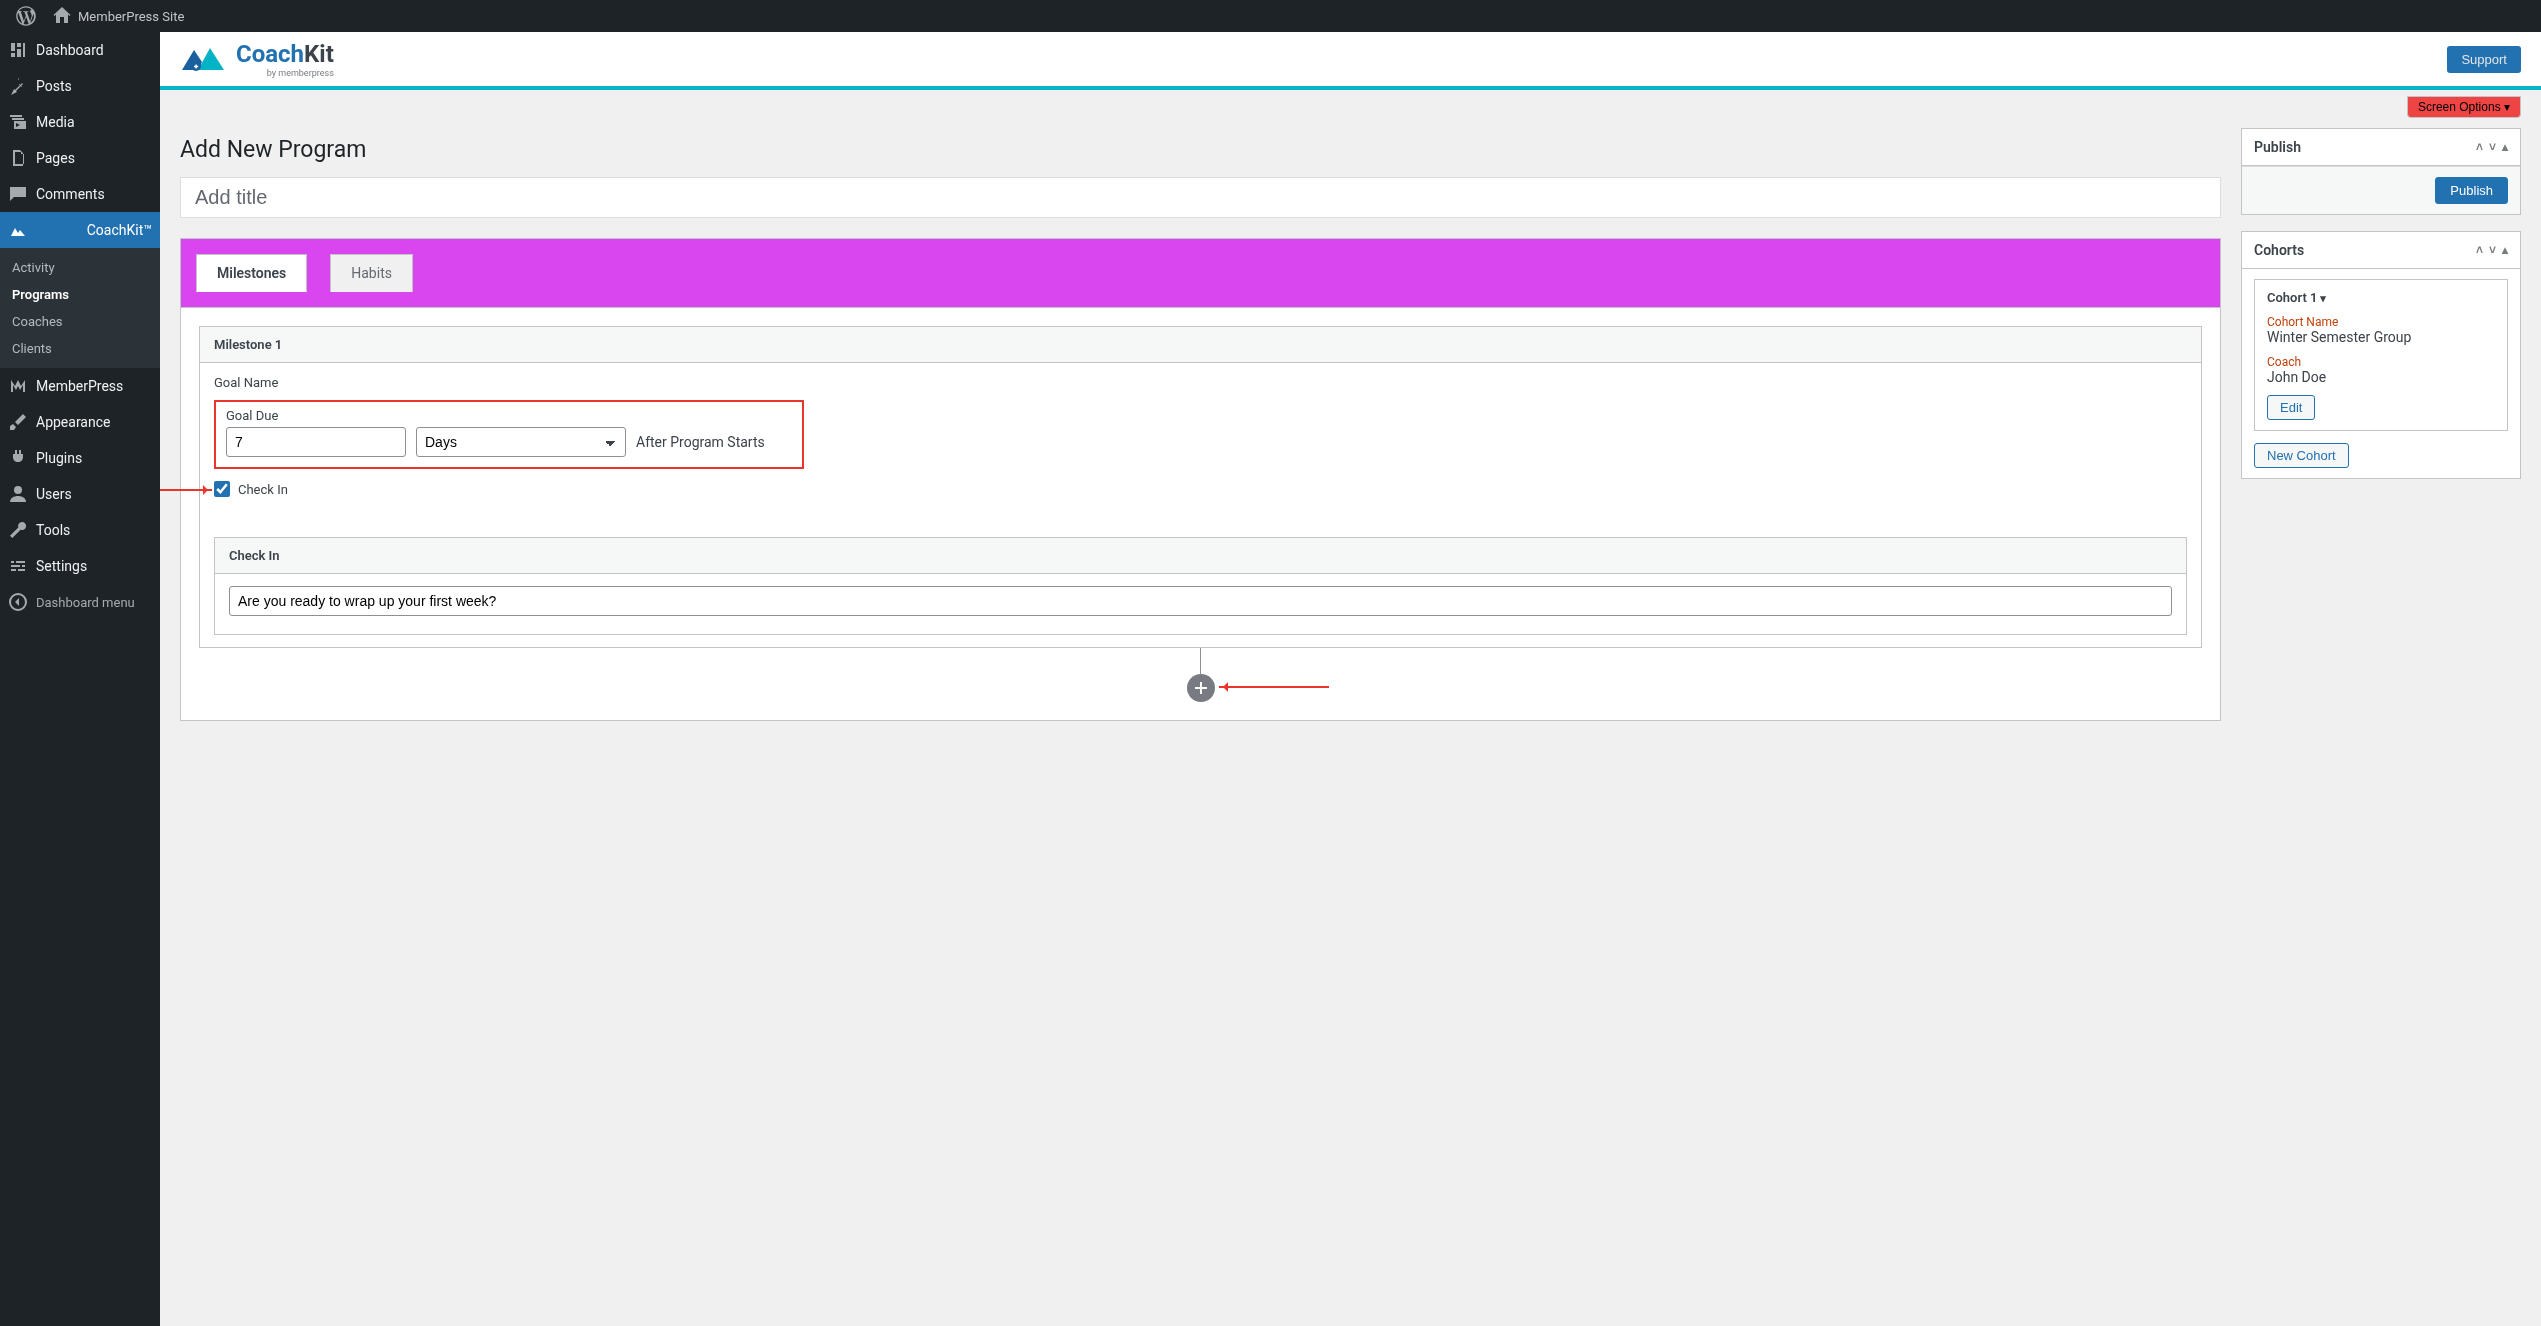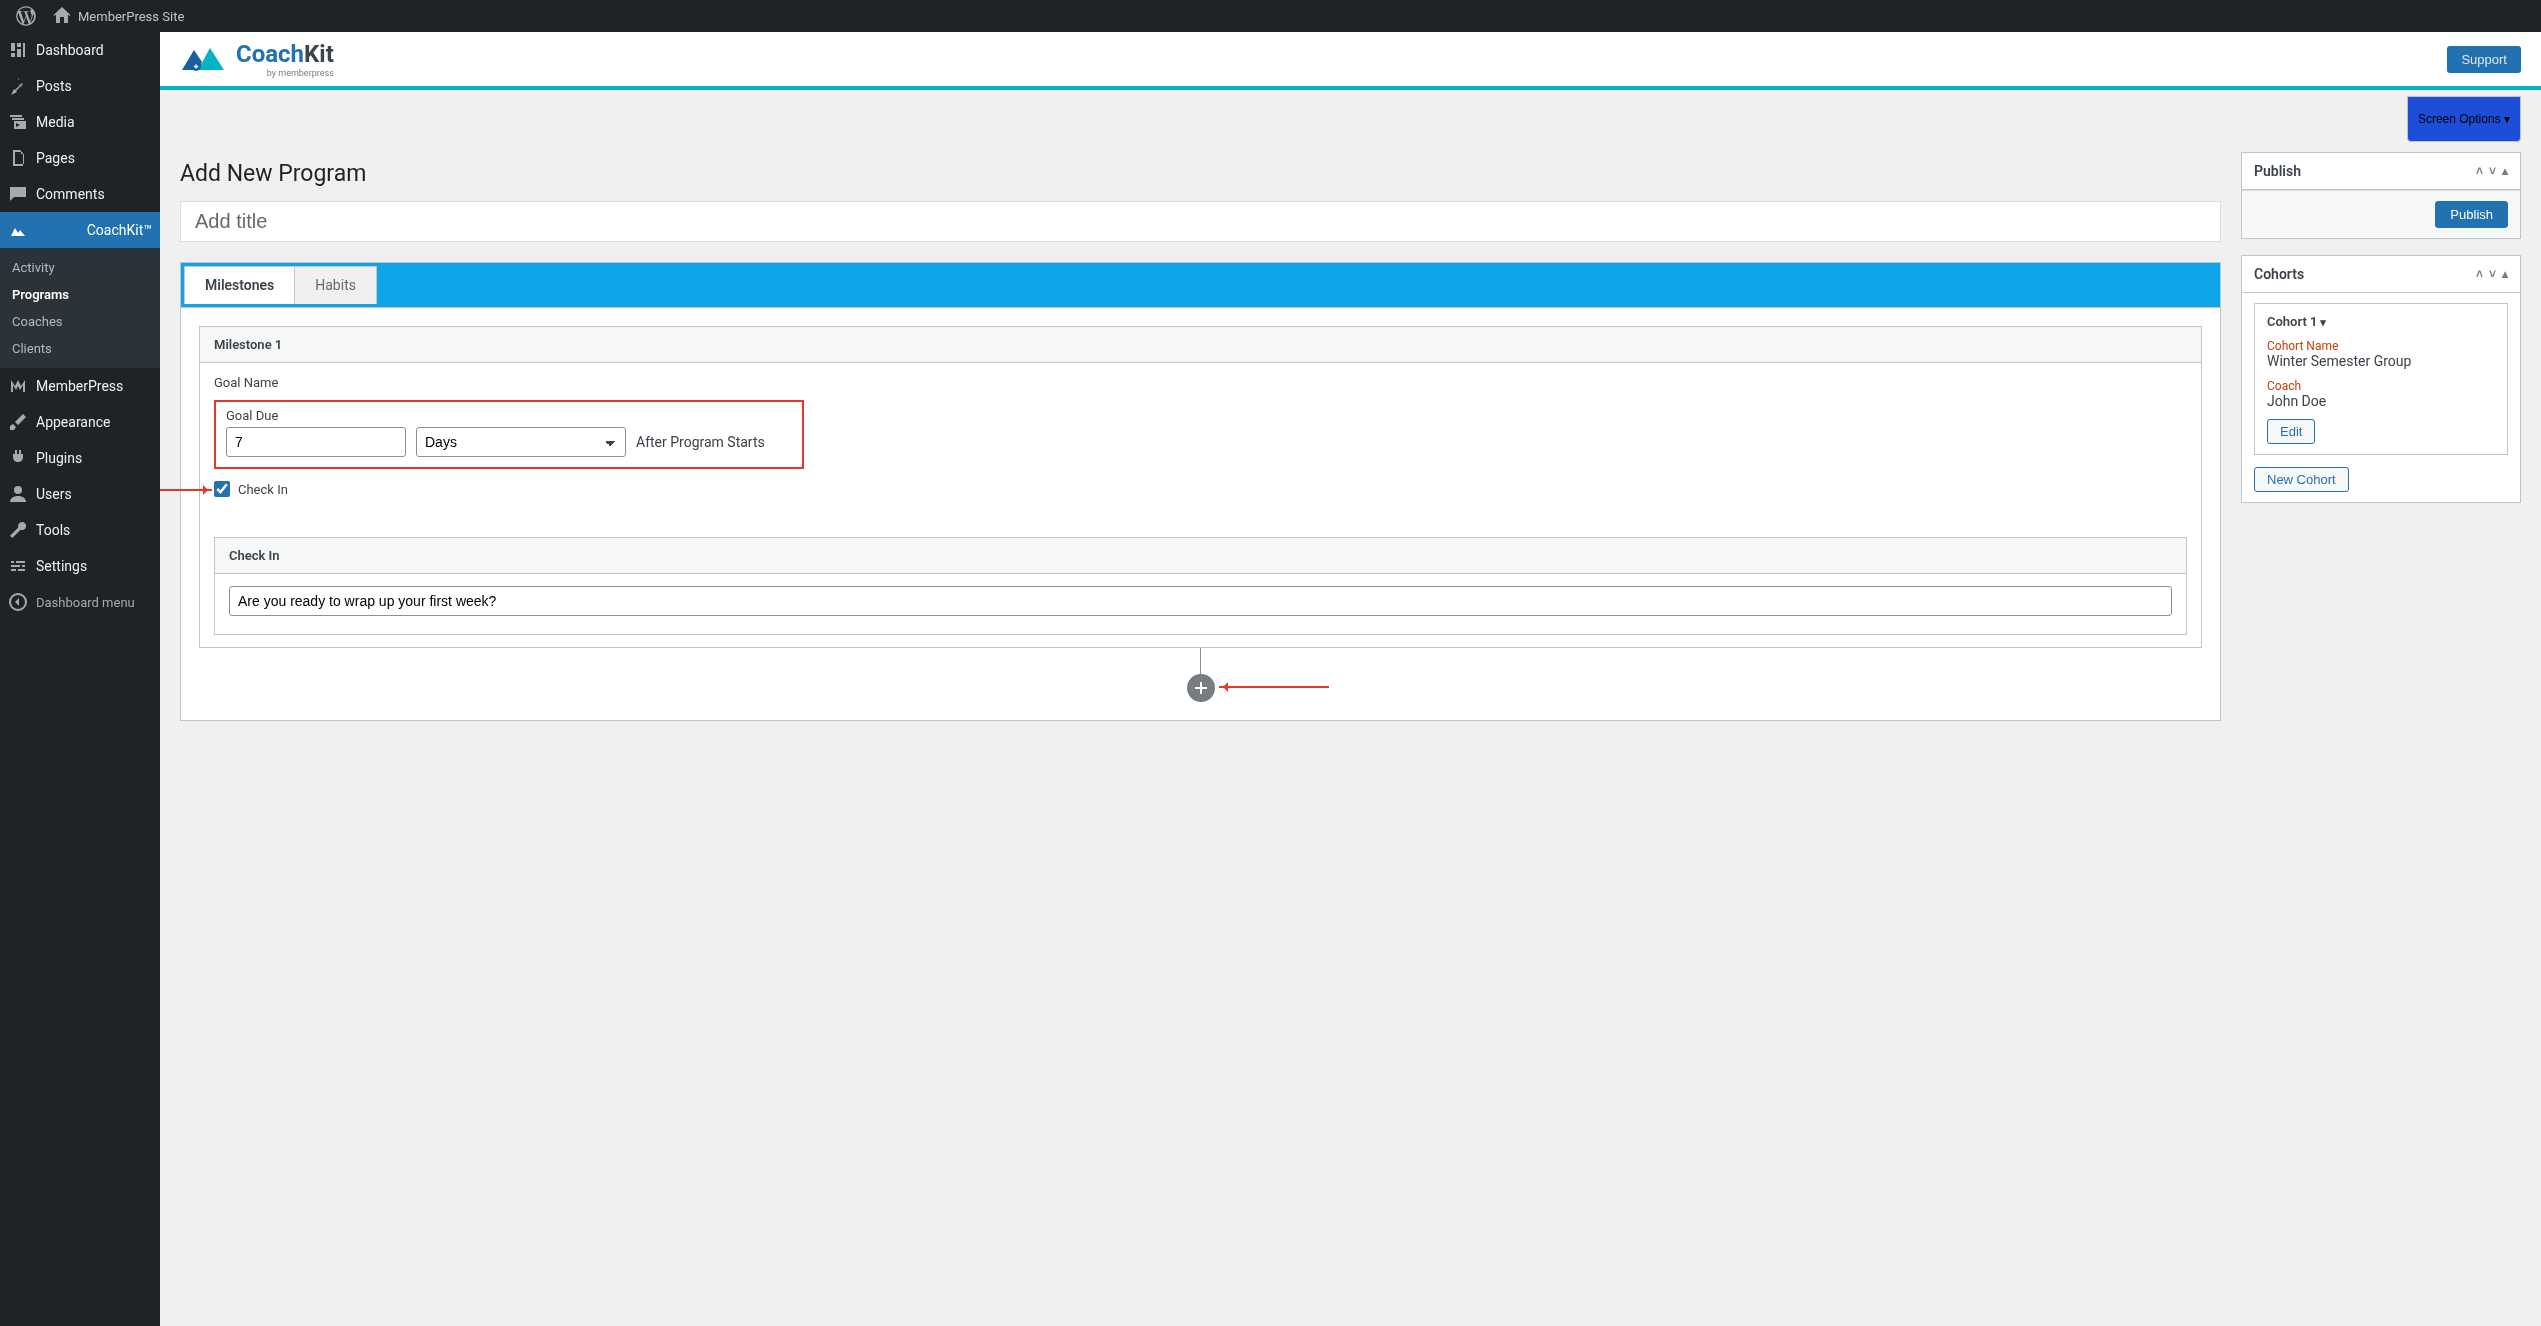--- a/index.html
+++ b/index.html
@@ -29,34 +29,34 @@
 .content { flex: 1; display: flex; flex-direction: column; background: #f0f0f1; overflow: hidden; }
 .topbar { background: #fff; border-bottom: 4px solid #05b3c6; padding: 8px 20px; display: flex; align-items: center; justify-content: space-between; }
 .logo { display: flex; align-items: center; }
 .logo-txt { font-size: 24px; font-weight: 700; }
 .logo-txt .c1 { color: #2271b1; }
 .logo-txt .c2 { color: #3c434a; }
 .logo-sub { font-size: 9px; color: #787c82; display: block; text-align: right; }
 .support-btn { background: #2271b1; color: #e5e5e5; border: none; padding: 6px 14px; border-radius: 3px; font-size: 13px; cursor: pointer; }
 
 .screen-opts { text-align: right; padding: 6px 20px 0 0; }
-.screen-opts-btn { background: #1d4ed8; border: 1px solid #c3c4c7; padding: 15px 10px; font-size: 12px; cursor: pointer; border-radius: 0 0 4px 4px; }
+.screen-opts-btn { background: #ef4444; border: 1px solid #c3c4c7; padding: 3px 10px; font-size: 12px; cursor: pointer; border-radius: 0 0 4px 4px; }
 
 .main { display: flex; padding: 10px 20px 20px; gap: 20px; }
 .main-left { flex: 1; min-width: 0; }
 .main-right { width: 280px; flex-shrink: 0; }
 
 h1.page-title { font-size: 23px; font-weight: 400; margin: 8px 0 14px; color: #1d2327; }
 
 .title-input { width: 100%; padding: 8px 14px; font-size: 20px; border: 1px solid #dcdcde; background: #fff; outline: none; }
 .title-input::placeholder { color: #646970; }
 
 
 .tabs-box { margin-top: 20px; background: #fff; border: 1px solid #c3c4c7; }
-.tabs-header { display: flex; background: #0ea5e9; border-bottom: 1px solid #c3c4c7; padding: 4px; }
+.tabs-header { display: flex; background: #d946ef; border-bottom: 1px solid #c3c4c7; padding: 16px; gap: 24px; }
 .tab { padding: 10px 20px; font-size: 14px; cursor: pointer; border: 1px solid transparent; margin-bottom: -1px; background: #f0f0f1; border: 1px solid #c3c4c7; border-bottom: none; margin-top: -1px; margin-left: -1px; }
 .tab.active { background: #fff; font-weight: 600; border-bottom: 1px solid #fff; }
 .tab:not(.active) { color: #646970; }
 
 .tab-body { padding: 18px; }
 .milestone-box { border: 1px solid #c3c4c7; }
 .milestone-header { background: #f6f7f7; padding: 10px 14px; font-weight: 600; border-bottom: 1px solid #c3c4c7; }
 .milestone-body { padding: 12px 14px; }
 .field-label { font-size: 13px; color: #3c434a; margin-bottom: 4px; display: block; }
 .text-input, .select-input { width: 100%; padding: 6px 8px; border: 1px solid #8c8f94; font-size: 14px; border-radius: 3px; background: #fff; }

